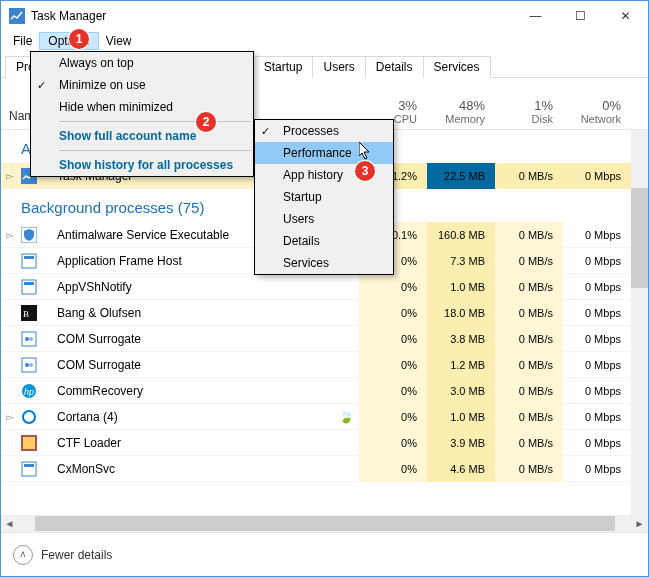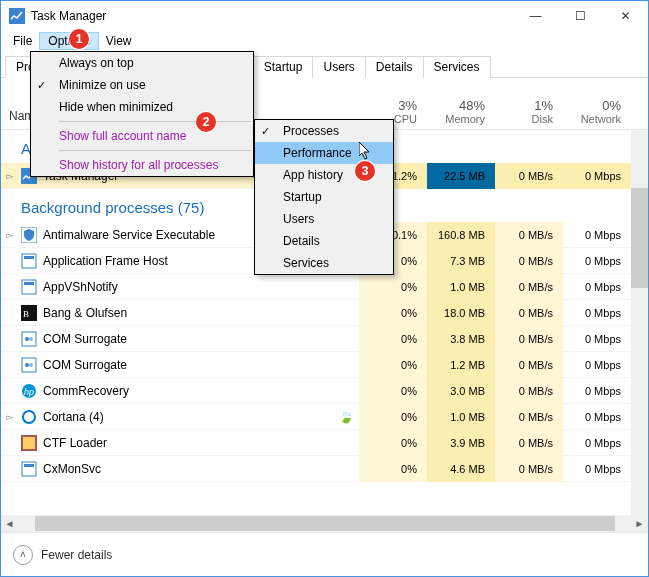--- a/index.html
+++ b/index.html
@@ -24,21 +24,21 @@
   .header-name { position:absolute; left:8px; bottom:6px; color:#333; }
   .col-head { width: 68px; text-align: right; padding: 0 10px 0 0; font-size: 11px; }
   .col-head .pct { color: #555; font-size: 13px; }
   .col-head .lbl { color: #6b6b6b; }
   .cols-wrap { margin-left: auto; display: flex; }
   .body-rows { position: absolute; top: 52px; bottom: 0; left: 0; right: 0; overflow-y: auto; overflow-x: hidden; }
   .section-title { display: flex; align-items: center; font-size: 15px; color: #1b6fbb; padding: 10px 0 6px 6px; }
   .section-title .chev { width: 14px; color: #555; font-size: 10px; }
   .row { display: flex; align-items: center; height: 26px; border-bottom: 1px solid #f3f3f3; }
   .row .chev { width: 18px; text-align: center; color: #777; font-size: 9px; }
-  .row .name { flex: 1; display: flex; align-items: center; gap: 6px; padding-left: 2px; overflow: hidden; white-space: nowrap; }
+  .row .name { flex: 1; display: flex; align-items: center; gap: 20px; padding-left: 2px; overflow: hidden; white-space: nowrap; }
   .row .name .proc-icon { width: 16px; height: 16px; display: inline-flex; align-items:center; justify-content:center; }
   .row .cells { display: flex; }
   .cell { width: 68px; text-align: right; padding-right: 10px; height: 26px; line-height: 26px; font-size: 11px; }
   .cell.cpu { }
   .bg-mem-hi { background: #fceeb0; }
   .bg-mem-lo { background: #fff6d6; }
   .row.sel { background: #fef3c7; }
   .row.sel .cell { background: #fceeb0; }
   .row.sel .cell.mem { background: #0369a1; }
   .leaf-icon { color: #1fa71f; font-size: 13px; margin-right: 4px; }
@@ -48,21 +48,21 @@
   .fewer .circle { width: 20px; height: 20px; border: 1px solid #999; border-radius: 50%; display: flex; align-items: center; justify-content: center; font-size: 10px; color: #555; }
   .end-task { margin-left: auto; padding: 4px 14px; border: 1px solid #c5c5c5; background: #e7e7e7; color: #9b9b9b; }
   
   .hscroll { position: absolute; bottom: 44px; left: 0; right: 0; height: 17px; background: #f0f0f0; display:flex; align-items:center; }
   .hscroll .thumb { margin-left:17px; width: 580px; height:15px; background:#cdcdcd; }
   .hscroll .arrow { width:17px; text-align:center; color:#666; font-size:10px; }
   
   .menu-popup { position: absolute; background: #f0f0f0; border: 1px solid #000000; box-shadow: 3px 3px 5px rgba(0,0,0,.25); z-index: 50; }
   .menu-popup .mitem { display: flex; align-items: center; height: 22px; padding: 0 30px 0 28px; position: relative; white-space:nowrap; }
   .menu-popup .mitem.hov { background: #91c9f7; }
-  .menu-popup .mitem.disabled { color: #a21caf; }
+  .menu-popup .mitem.disabled { color: #0369a1; font-weight: bold; }
   .menu-popup .mitem .check { position: absolute; left: 6px; font-size: 11px; }
   .menu-popup .mitem .arrow { position: absolute; right: 8px; font-size: 10px; }
   .menu-popup .sep { height: 1px; background: #c5c5c5; margin: 3px 2px 3px 28px; }
   .options-menu { left: 29px; top: 50px; width: 224px; }
   .submenu { left: 253px; top: 118px; width: 140px; }
   
   .badge { position: absolute; width: 20px; height: 20px; border-radius: 50%; background: #e53328; color: #fff; font-weight: bold; font-size: 12px; display: flex; align-items: center; justify-content: center; z-index: 90; box-shadow:0 0 0 1px #fff; }
   .cursor { position:absolute; z-index:90; width:14px; height:20px; }
   .vscroll-thumb { position:absolute; right:0; top:58px; width:17px; height:100px; background:#cdcdcd; }
   .vscroll-track { position:absolute; right:0; top:0; width:17px; bottom:0; background:#f0f0f0; }

